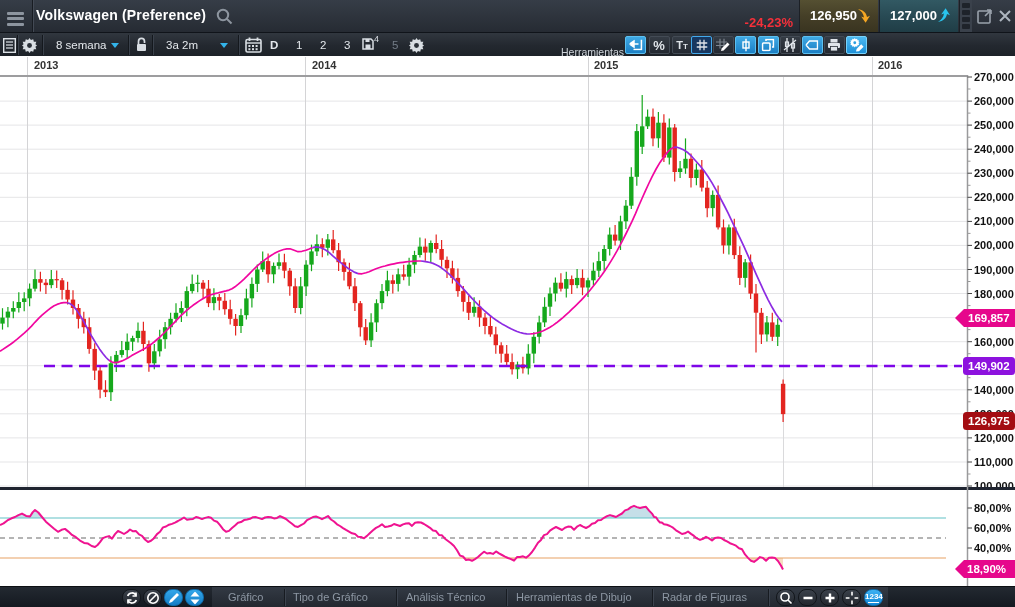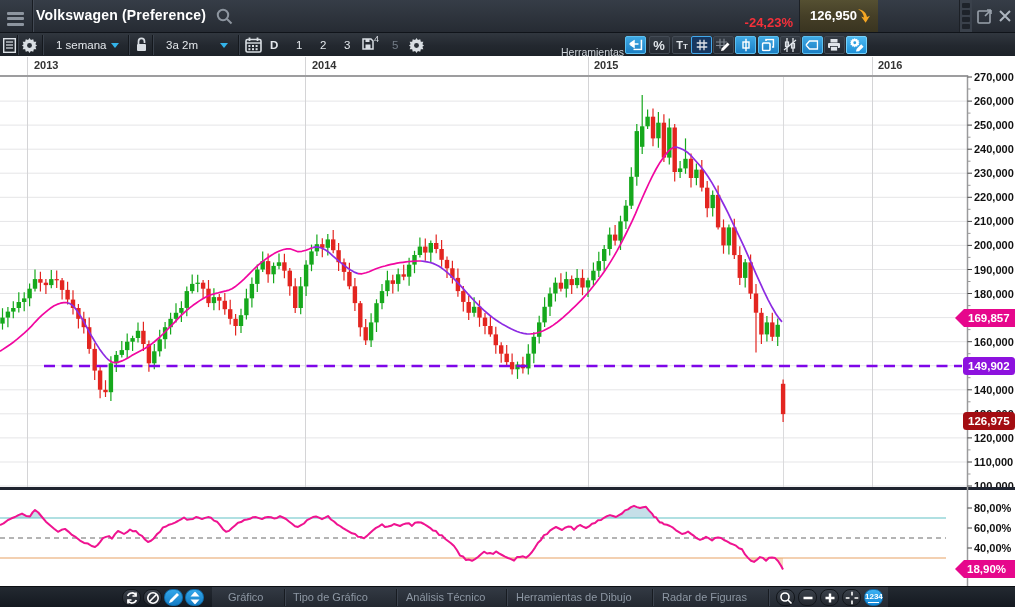--- a/index.html
+++ b/index.html
@@ -466,20 +466,23 @@
   <div class="vsep"></div>
   <div id="title" class="abs">Volkswagen (Preference)</div>
   <svg class="abs" style="left:216px;top:8px" width="17" height="17">
       <circle cx="7" cy="7" r="5.2" fill="none" stroke="#8d959f" stroke-width="2"></circle>
       <line x1="11" y1="11" x2="15.5" y2="15.5" stroke="#8d959f" stroke-width="2"></line>
     </svg>
   <div id="pct" class="abs">-24,23%</div>
   <div id="sell" class="pricebtn">126,950<svg style="position:absolute;right:7px;top:8px" width="14" height="15" viewBox="0 0 14 15">
         <path d="M1,1.2 C6,1.8 9.3,4.6 10,9 L13,7.8 L8.6,14.8 L4.2,8.6 L7,9.4 C6.3,5.6 4.6,3 1,1.2 Z" fill="#f5a623"></path>
       </svg></div>
+  <div id="buy" class="pricebtn">127,000<svg style="position:absolute;right:7px;top:8px" width="14" height="15" viewBox="0 0 14 15">
+        <path d="M1,13.8 C6,13.2 9.3,10.4 10,6 L13,7.2 L8.6,0.2 L4.2,6.4 L7,5.6 C6.3,9.4 4.6,12 1,13.8 Z" fill="#29c5ef"></path>
+      </svg></div>
   <div id="grip" class="abs">
       <i></i>
       <i></i>
       <i></i>
       <i></i>
     </div>
   <svg class="abs" style="left:977px;top:8px" width="17" height="16">
       <rect x="1" y="3" width="12" height="12" rx="1" fill="none" stroke="#9aa2ac" stroke-width="1.6"></rect>
       <path d="M8,8 L14,2 M14,2 h-4 M14,2 v4" stroke="#9aa2ac" stroke-width="1.6" fill="none"></path>
     </svg>
@@ -494,21 +497,21 @@
       <line x1="3" y1="4" x2="10" y2="4" stroke="#dde2e7" stroke-width="1.2"></line>
       <line x1="3" y1="7" x2="10" y2="7" stroke="#dde2e7" stroke-width="1.2"></line>
       <line x1="3" y1="10" x2="10" y2="10" stroke="#dde2e7" stroke-width="1.2"></line>
     </svg>
   <div class="t2sep" style="left:17px"></div>
   <svg class="abs" style="left:22px;top:5px" width="15" height="15" viewBox="0 0 16 16">
       <path fill="#d9dee3" d="M8,0 L9.5,2.2 L12,1.3 L12.6,3.9 L15.3,4.1 L14.3,6.6 L16,8 L14.3,9.4 L15.3,11.9 L12.6,12.1 L12,14.7 L9.5,13.8 L8,16 L6.5,13.8 L4,14.7 L3.4,12.1 L0.7,11.9 L1.7,9.4 L0,8 L1.7,6.6 L0.7,4.1 L3.4,3.9 L4,1.3 L6.5,2.2 Z"></path>
       <circle cx="8" cy="8" r="2.6" fill="#2a3038"></circle>
     </svg>
   <div class="t2sep" style="left:42px"></div>
-  <div class="t2txt" style="left:56px">1 semana</div>
+  <div class="t2txt" style="left:56px">8 semana</div>
   <div class="cy-tri" style="left:111px"></div>
   <div class="t2sep" style="left:128px"></div>
   <svg class="abs" style="left:135px;top:4px" width="13" height="16" viewBox="0 0 13 16">
       <path d="M3.5,7 V4.5 a3,3.2 0 0 1 6,0 V6" fill="none" stroke="#d9dee3" stroke-width="1.7"></path>
       <rect x="2" y="7" width="9" height="7" rx="1" fill="#d9dee3"></rect>
     </svg>
   <div class="t2sep" style="left:152px"></div>
   <div class="t2txt" style="left:166px">3a 2m</div>
   <div class="cy-tri" style="left:220px"></div>
   <div class="t2sep" style="left:238px"></div>

